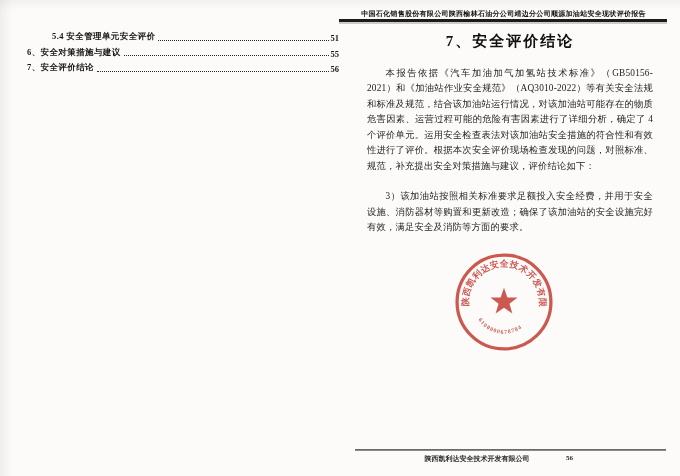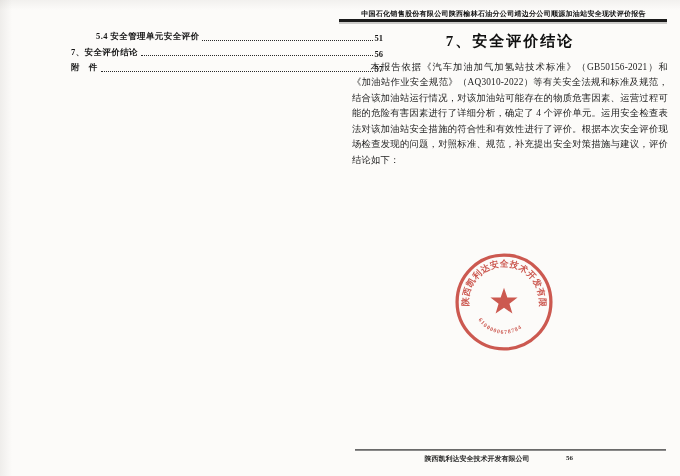--- a/index.html
+++ b/index.html
@@ -33,21 +33,21 @@
   }
   .head-rule{
     position:absolute;left:339px;top:19px;width:328px;height:3px;
     background:#1b1b1b;
     box-shadow:0 2px 0 rgba(60,60,60,.25);
   }
 
   
   .toc{
     position:absolute;left:27px;top:29px;width:312px;
-    font-weight:700;font-size:8.5px;color:#161616;margin-left:44px;
+    font-weight:700;font-size:8.5px;color:#161616;
   }
   .toc-row{
     display:flex;align-items:flex-end;
     height:14px;margin-bottom:1.5px;
     white-space:nowrap;
   }
   .toc-row.indented{padding-left:25px;}
   .toc-label{flex:0 0 auto;letter-spacing:.4px;}
   .toc-leader{
     flex:1 1 auto;
@@ -59,21 +59,21 @@
   
   .article{
     position:absolute;left:352px;top:31px;width:316px;
   }
   .article h1{
     margin:0 0 9px 0;
     font-size:15px;line-height:20px;font-weight:700;
     text-align:center;letter-spacing:2px;color:#101010;
   }
   .article p{
-    margin:0;
+    margin:15px;
     font-size:9.3px;line-height:15.45px;
     text-align:justify;text-indent:2em;
     letter-spacing:.2px;color:#1d1d1d;
   }
 
   
   .seal{
     position:absolute;left:453px;top:251px;width:102px;height:102px;
     opacity:.82;mix-blend-mode:multiply;
     pointer-events:none;
@@ -100,39 +100,40 @@
 <div class="canvas">
 
   <div class="toc">
 
   <div class="toc-row indented">
         <span class="toc-label">5.4 安全管理单元安全评价</span>
         <span class="toc-leader"></span>
         <span class="toc-page">51</span>
       </div>
       <div class="toc-row">
+        <span class="toc-label">6、安全对策措施与建议</span>
+        <span class="toc-leader"></span>
+        <span class="toc-page">55</span>
+      </div>
+      <div class="toc-row">
         <span class="toc-label">7、安全评价结论</span>
         <span class="toc-leader"></span>
         <span class="toc-page">56</span>
-      </div>
-      <div class="toc-row">
-        <span class="toc-label">附　件</span>
-        <span class="toc-leader"></span>
-        <span class="toc-page">57</span>
       </div>
     </div>
 
   <div class="running-head">中国石化销售股份有限公司陕西榆林石油分公司靖边分公司顺源加油站安全现状评价报告</div>
   <div class="head-rule"></div>
 
   <div class="article">
     <h1>7、安全评价结论</h1>
     <div>
 
     <p>本报告依据《汽车加油加气加氢站技术标准》（GB50156-2021）和《加油站作业安全规范》（AQ3010-2022）等有关安全法规和标准及规范，结合该加油站运行情况，对该加油站可能存在的物质危害因素、运营过程可能的危险有害因素进行了详细分析，确定了 4 个评价单元。运用安全检查表法对该加油站安全措施的符合性和有效性进行了评价。根据本次安全评价现场检查发现的问题，对照标准、规范，补充提出安全对策措施与建议，评价结论如下：</p>
+        <p>3）该加油站按照相关标准要求足额投入安全经费，并用于安全设施、消防器材等购置和更新改造；确保了该加油站的安全设施完好有效，满足安全及消防等方面的要求。</p>
       </div>
   </div>
 
   <svg class="seal" viewBox="0 0 100 100" aria-hidden="true">
     <defs>
       <path id="sealTopArc" d="M 16 58 A 34.9 34.9 0 1 1 84 58" fill="none"></path>
       <path id="sealBottomArc" d="M 22 62 A 30 30 0 0 0 78 62" fill="none"></path>
     </defs>
     <circle cx="50" cy="50" r="46" fill="none" stroke="#c4352c" stroke-width="3.2"></circle>
     <polygon points="50,36 53.29,45.47 63.31,45.67 55.33,51.73 58.23,61.33 50,55.6 41.77,61.33 44.67,51.73 36.69,45.67 46.71,45.47" fill="#c4352c"></polygon>

